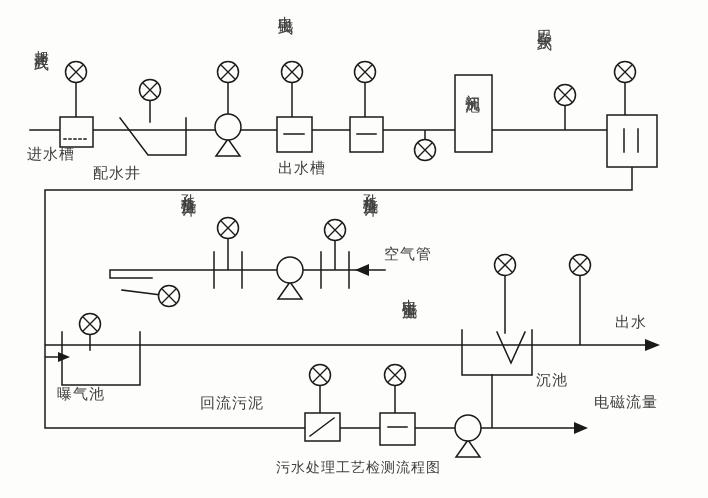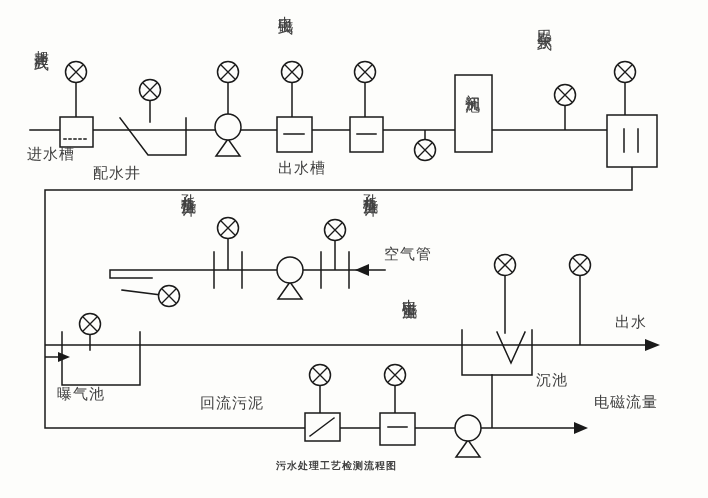--- a/index.html
+++ b/index.html
@@ -24,24 +24,23 @@
     position: absolute;
     font-size: 15px;
     writing-mode: vertical-rl;
     text-orientation: upright;
     letter-spacing: 2px;
     line-height: 1.1;
     white-space: nowrap;
   }
   .caption {
     position: absolute;
-    font-size: 10px;
+    font-size: 14px;
     letter-spacing: 1px;
     white-space: nowrap;
-    font-weight: bold;
   }
   .stroke { stroke:#1a1a1a; stroke-width:1.5; fill:none; stroke-linecap:square; }
   .wbox   { stroke:#1a1a1a; stroke-width:1.5; fill:#fdfdfb; }
   .fillk  { fill:#1a1a1a; stroke:none; }
 </style>
 </head>
 <body>
 
 <div class="stage">
 

